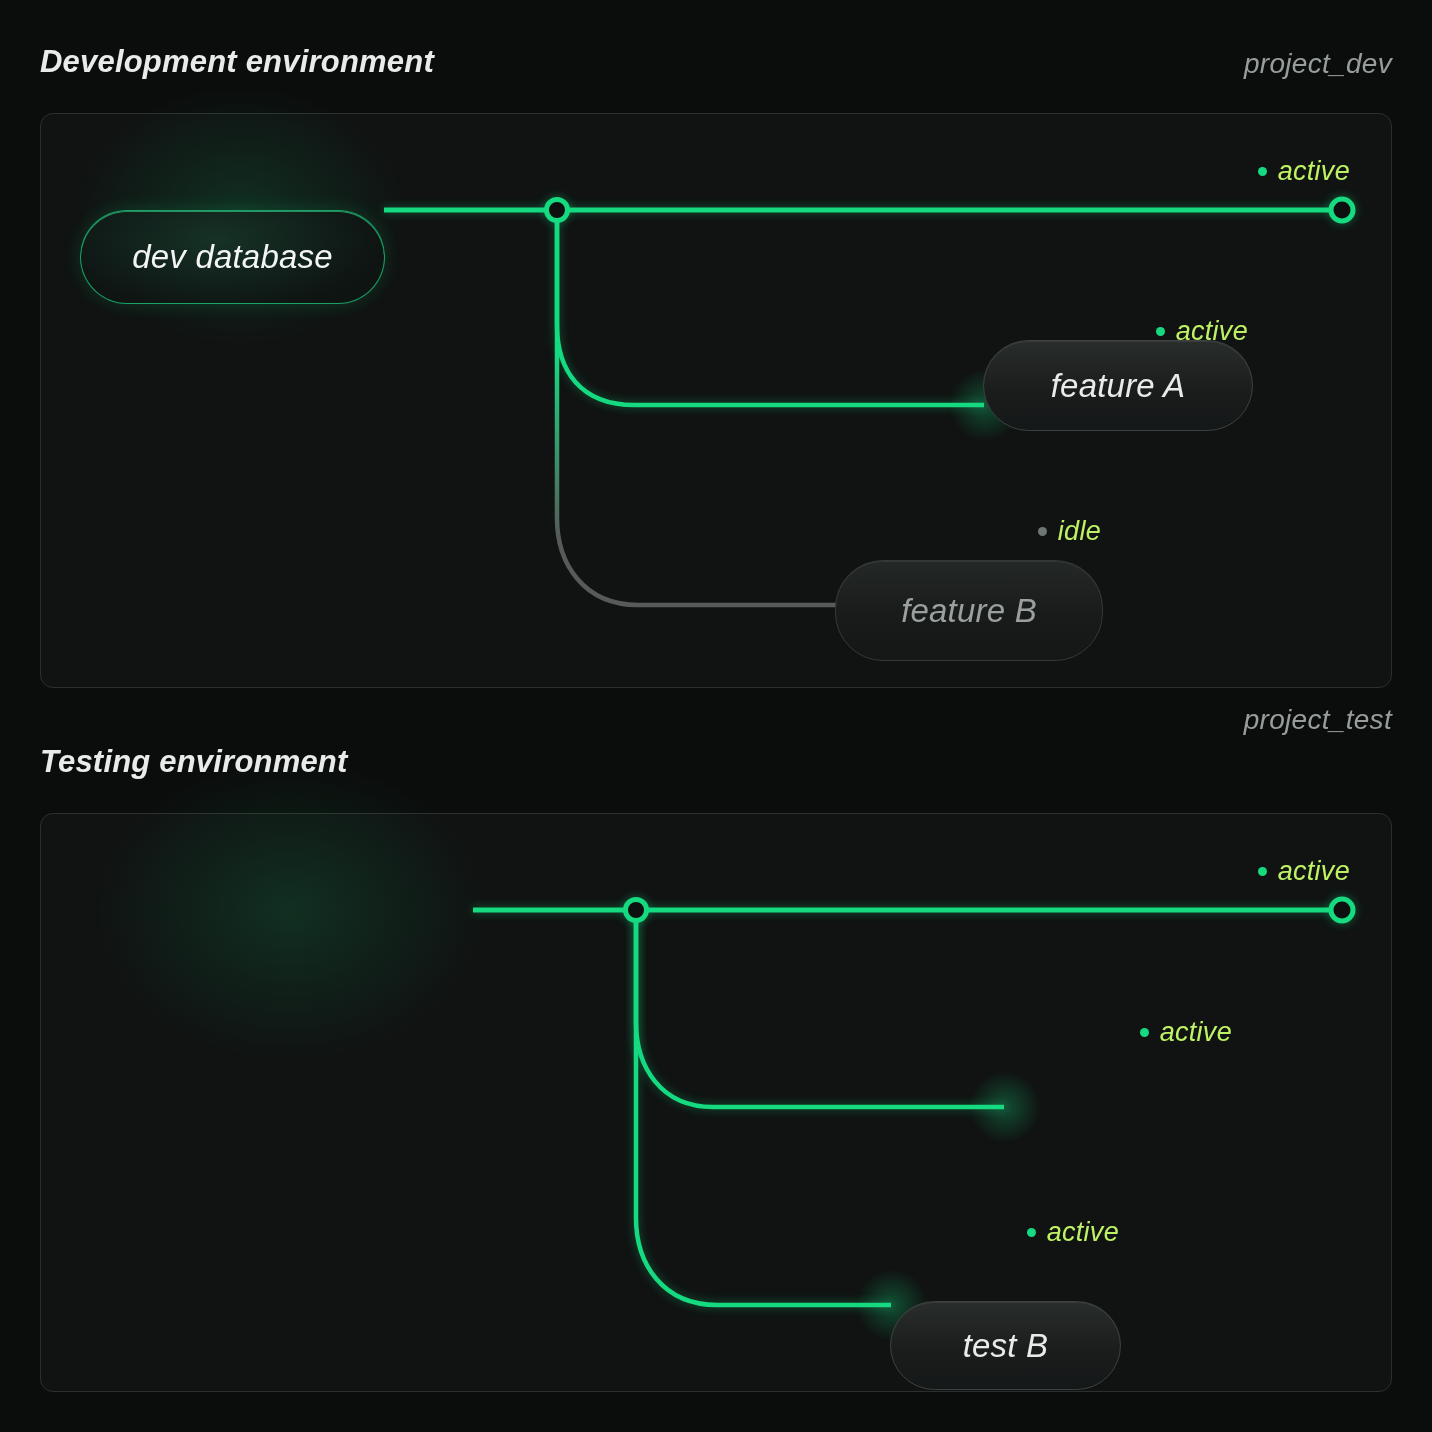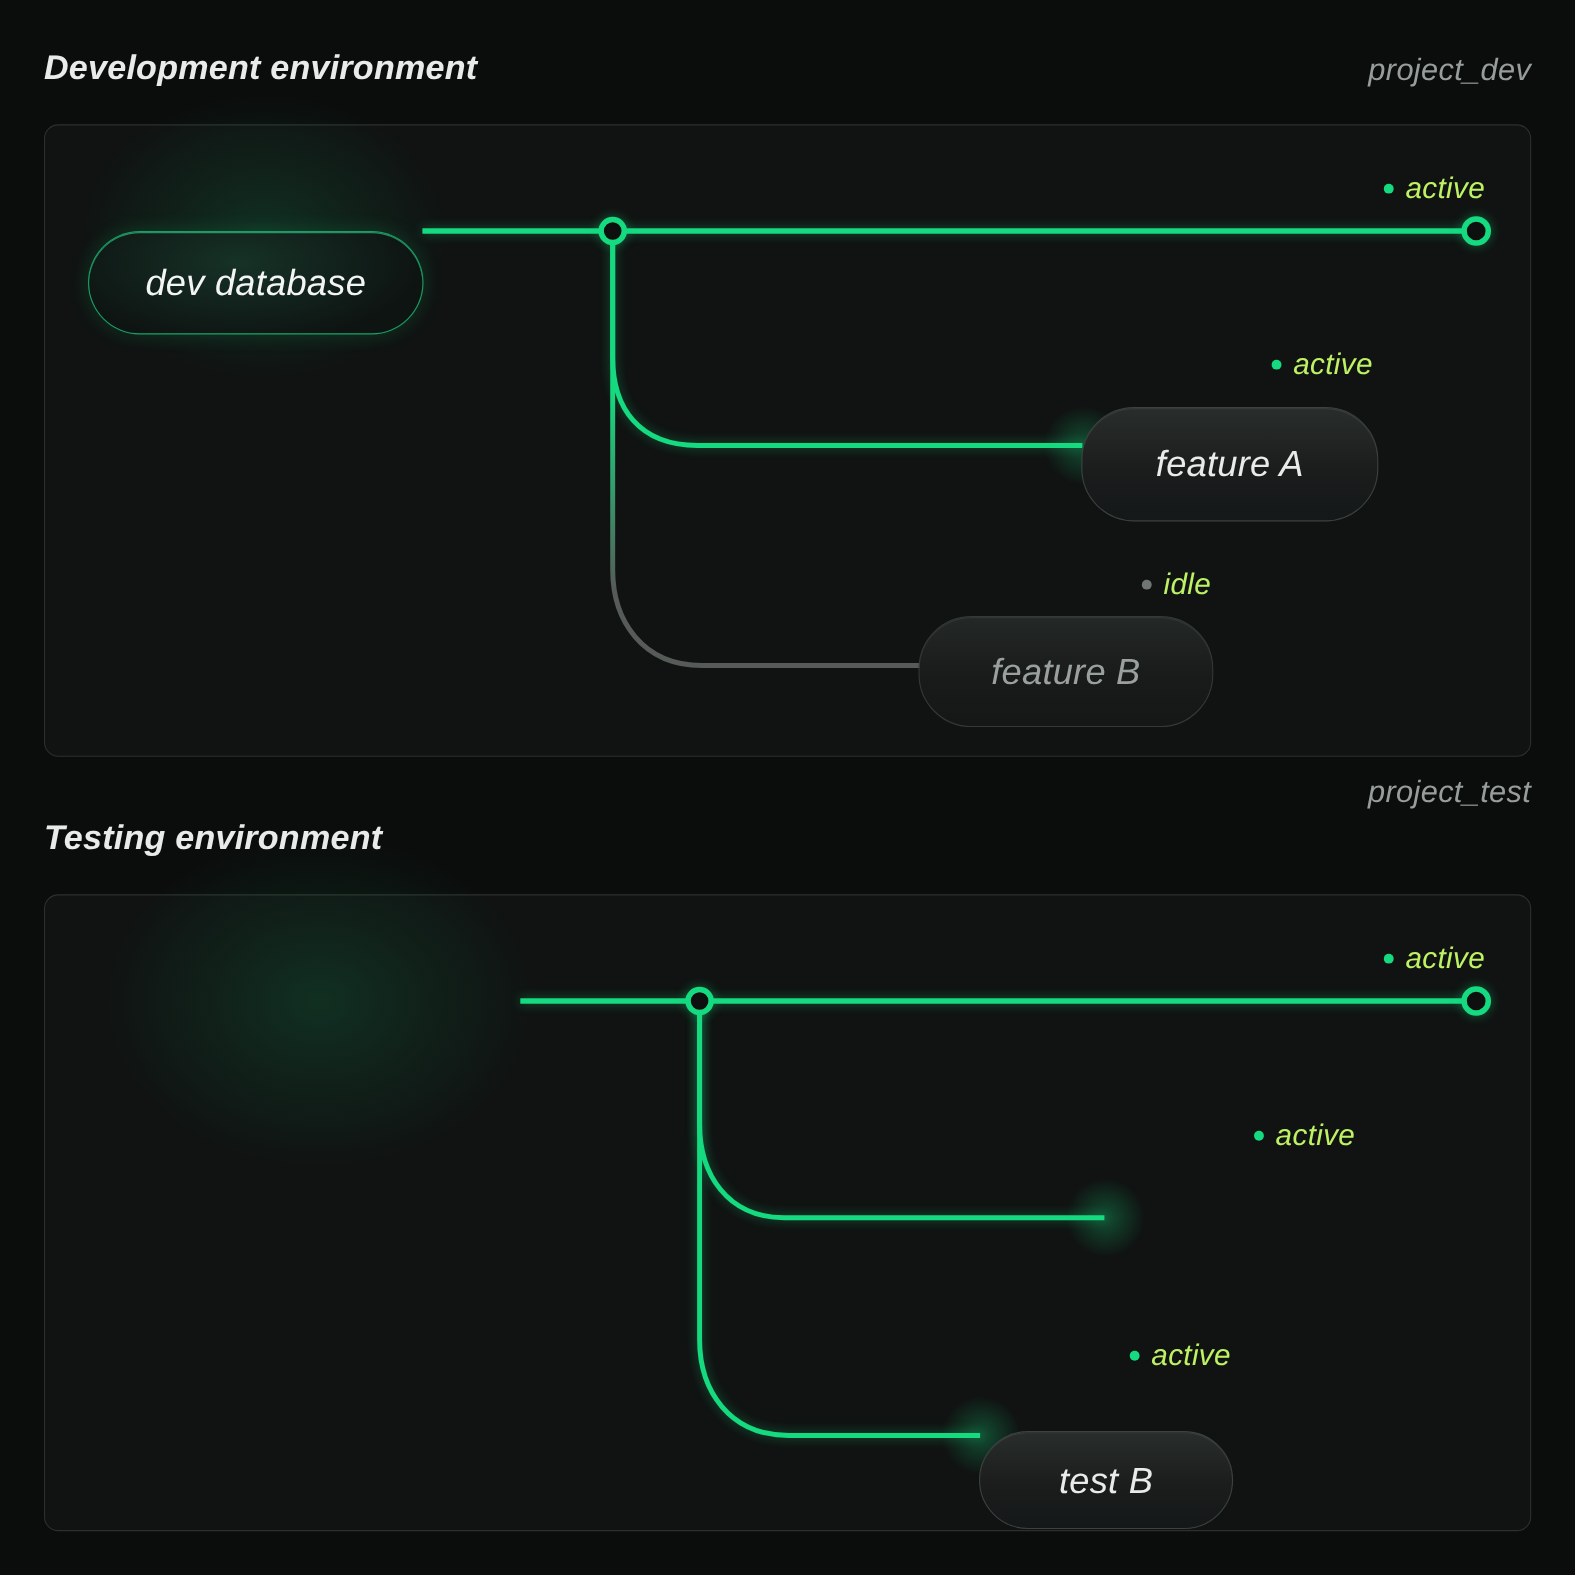--- a/index.html
+++ b/index.html
@@ -134,21 +134,21 @@
     <circle class="node-ring" cx="636" cy="910" r="10.5" stroke-width="5"></circle>
     <circle class="node-ring" cx="1342" cy="910" r="11" stroke-width="5"></circle>
   </svg>
 
   <div class="abs tip-glow" style="left:930px; top:350px; width:110px; height:110px;"></div>
   <div class="abs tip-glow" style="left:950px; top:1052px; width:110px; height:110px;"></div>
   <div class="abs tip-glow" style="left:837px; top:1250px; width:110px; height:110px;"></div>
 
   <div class="abs pill pill-db" style="left:80px; top:163px; width:305px; height:94px;margin-top:47px;">dev database</div>
 
-  <div class="abs pill pill-branch" style="left:983px; top:370px; width:270px; height:104px;">feature A</div>
+  <div class="abs pill pill-branch" style="left:983px; top:340px; width:270px; height:91px;">feature A</div>
 
   <div class="abs pill pill-branch pill-idle" style="left:835px; top:560px; width:268px; height:101px;">feature B</div>
 
 
 
   <div class="abs pill pill-branch" style="left:890px; top:1261px; width:231px; height:89px;margin-top:40px;">test B</div>
 
   <div class="abs status" style="right:82px; top:154px;">
     <span class="dot dot-active"></span>
     <span>active</span>

